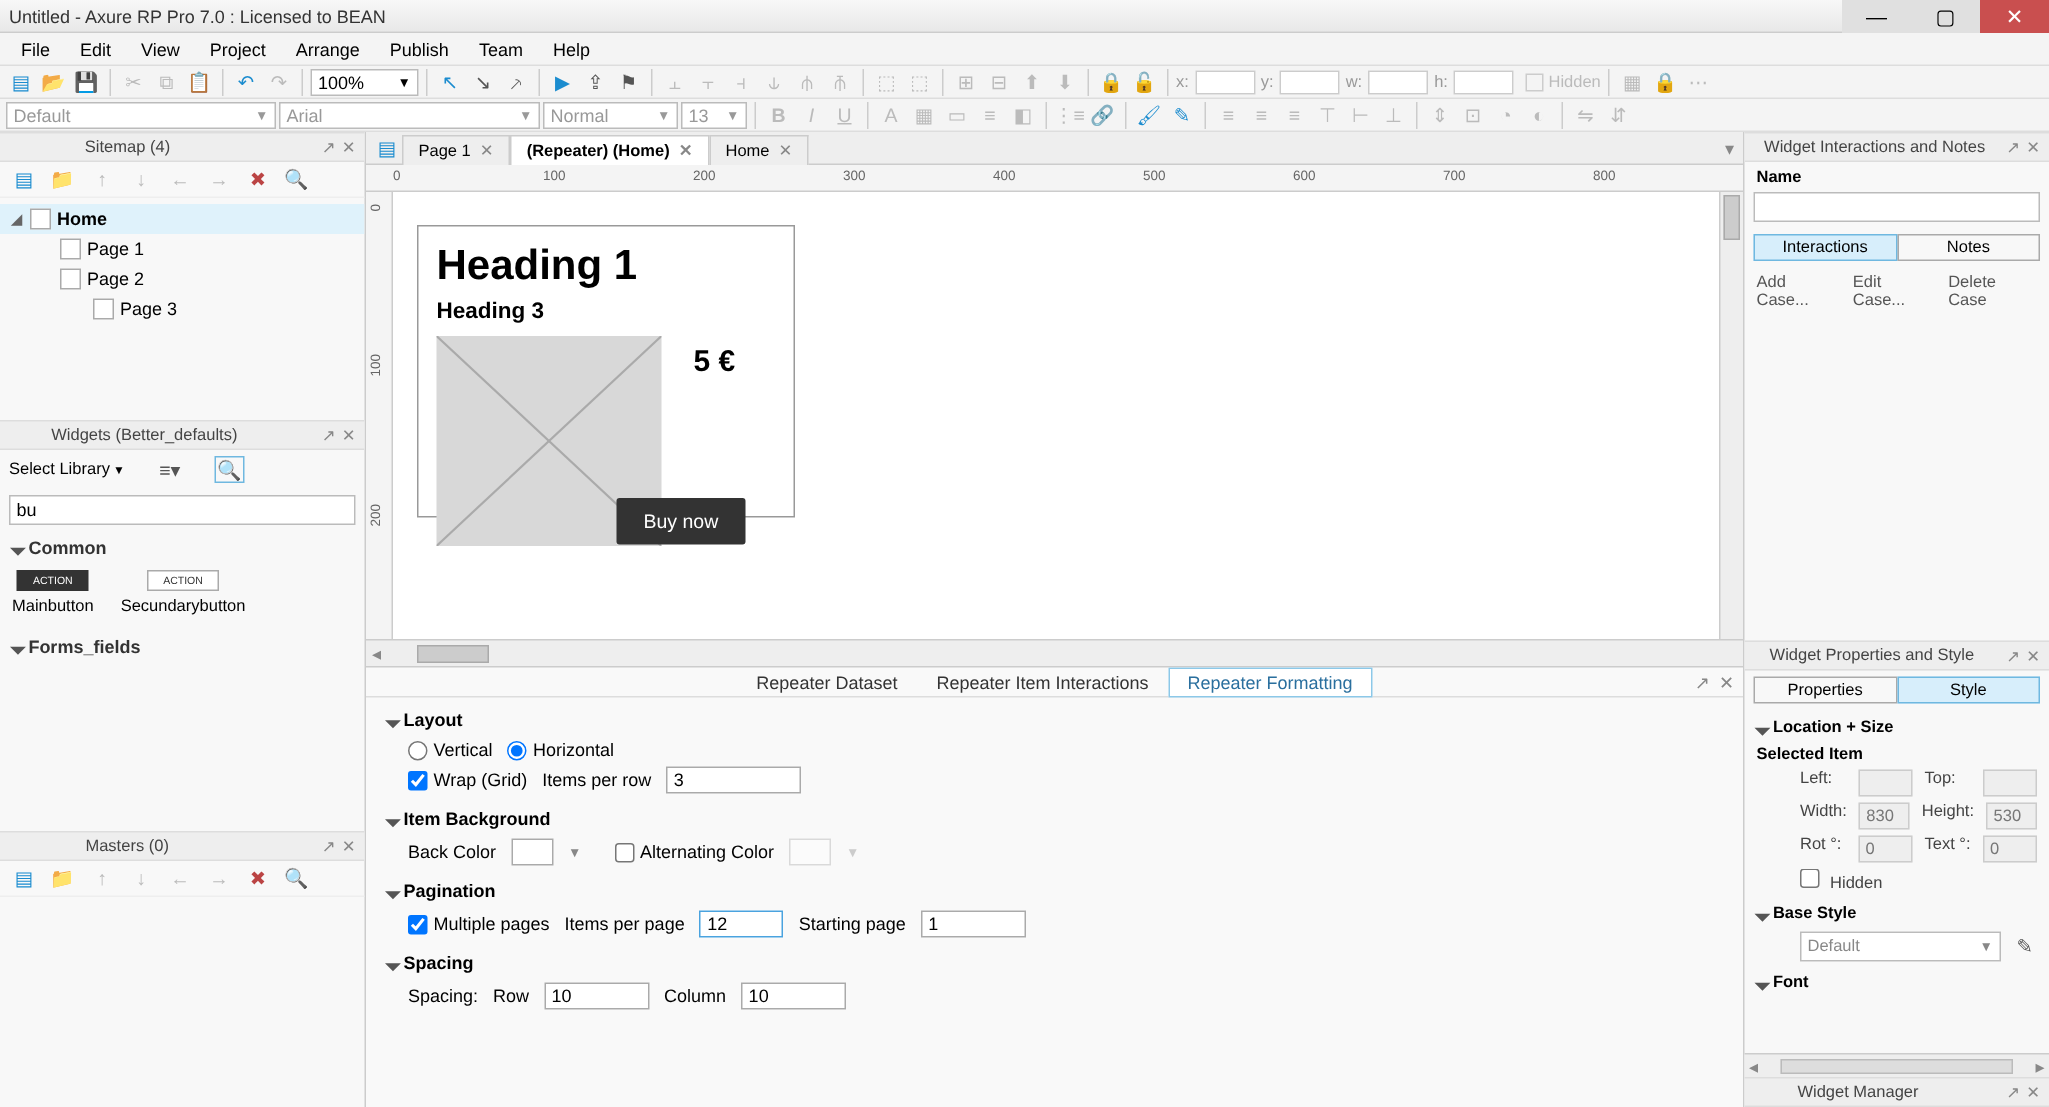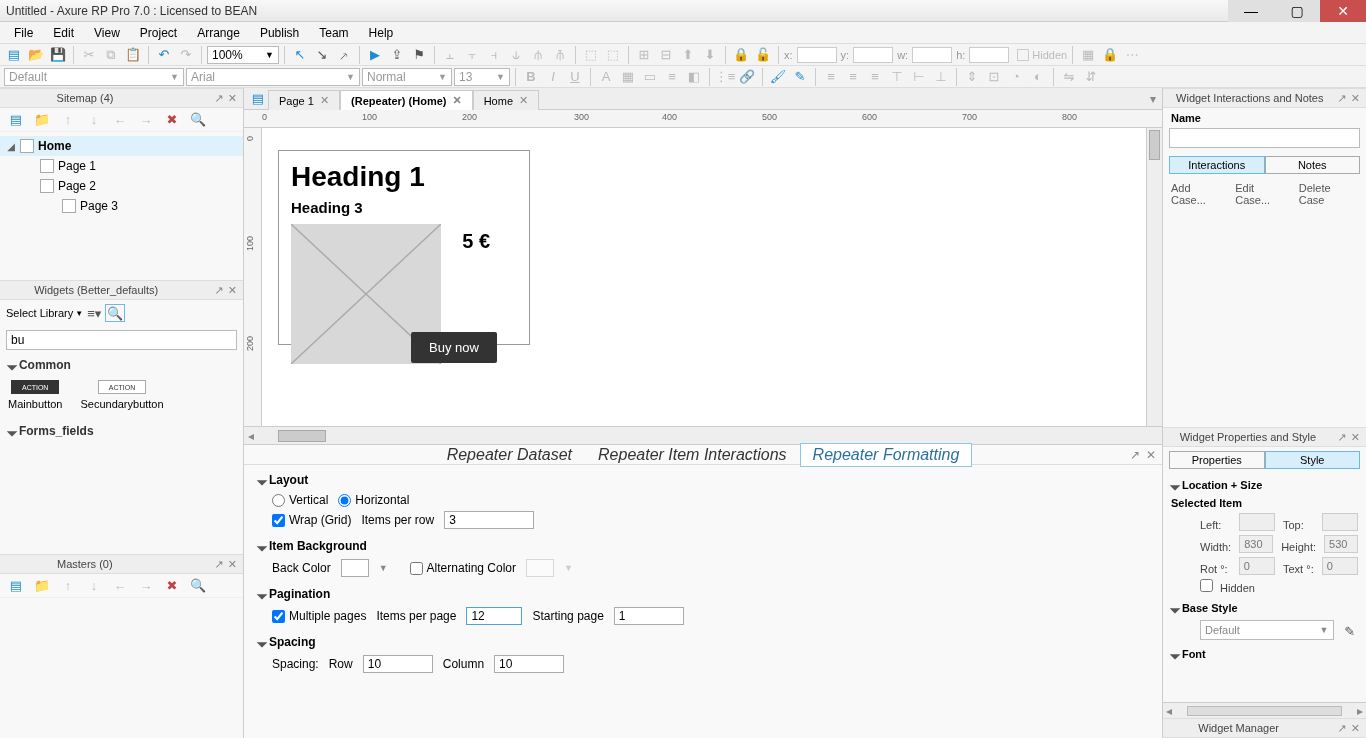--- a/index.html
+++ b/index.html
@@ -58,41 +58,41 @@
 .img-ph svg { width:100%; height:100%; }
 .price { display:inline-block; vertical-align:top; margin-left:18px; font-size:20px; font-weight:bold; margin-top:6px; }
 .buy { position:absolute; left:148px; top:198px; background:#333; color:#fff; padding:8px 18px; border-radius:2px; font-size:13px;text-align:center; }
 .hscroll { height:18px; background:#eee; border-top:1px solid #ccc; display:flex; align-items:center; }
 .hscroll .thumb { width:48px; height:12px; background:#ccc; margin-left:20px; border:1px solid #aaa; }
 .vscroll { width:16px; background:#eee; border-left:1px solid #ccc; display:flex; flex-direction:column; }
 .vscroll .thumb { height:30px; background:#ccc; border:1px solid #aaa; margin:2px; }
 .bottom-panel { height: 294px; border-top:1px solid #ccc; background:#f9f9f9; display:flex; flex-direction:column; }
 .bottom-head { height:20px; display:flex; align-items:center; justify-content:center; border-bottom:1px solid #ddd; gap:0; position:relative; }
 .pop-icons { position:absolute; right:6px; display:flex; gap:6px; color:#888; }
-.b-tab { padding:2px 12px; font-size:16px; border:1px solid transparent; cursor:pointer;font-style:italic; }
+.b-tab { padding:2px 12px; font-size:12px; border:1px solid transparent; cursor:pointer; }
 .b-tab.active { background:#fff; border:1px solid #8cc8e8; color:#2a6f9e; }
 .b-tab:not(.active) { color:#333; }
 .bottom-body { flex:1; overflow:auto; padding:8px 14px; font-size:12px; }
 .fs { margin-bottom:10px; }
 .fs-head { font-weight:bold; margin-bottom:6px; display:flex; align-items:center; gap:4px; }
 .fs-head::before { content:"◣"; font-size:9px; transform: rotate(-45deg); color:#555; }
 .fs-row { display:flex; align-items:center; gap:10px; margin:4px 0 4px 14px; }
 .fs-row input[type=text] { width:70px; height:18px; border:1px solid #aaa; padding:0 4px; font-size:12px; }
 .fs-row input.focus { border:1px solid #4aa3df; width:56px; }
 .fs-row label { display:flex; align-items:center; gap:4px; }
 .color-swatch { width:28px; height:18px; border:1px solid #aaa; background:#fff; display:inline-block; }
 .right-col { width:204px; display:flex; flex-direction:column; border-left:1px solid #ccc; background:#f8f8f8; }
 .name-input { margin:4px 6px; height:20px; border:1px solid #bbb; background:#fff; }
 .sub-tabs { display:flex; margin:4px 6px; }
 .sub-tab { flex:1; text-align:center; padding:2px 0; border:1px solid #aaa; font-size:11px; cursor:pointer; }
 .sub-tab.active { background:#d7eefb; border-color:#6fb8e0; }
 .link-row { display:flex; gap:8px; padding:4px 8px; font-size:11px; color:#555; }
 .link-row span { cursor:pointer; }
 .prop-body { padding:6px 8px; font-size:11px; overflow:auto; flex:1; }
-.prop-row { display:flex; align-items:flex-end; gap:8px; margin:4px 0;padding-left:29px; }
+.prop-row { display:flex; align-items:flex-start; gap:8px; margin:4px 0;padding-left:29px; }
 .prop-row label { width:42px; color:#444; }
 .prop-row .val { width:46px; height:18px; border:1px solid #ccc; background:#eee; padding:0 4px; display:flex; align-items:center; color:#777; }
 .prop-sel { width:160px; height:20px; border:1px solid #bbb; background:#fff; display:flex; align-items:center; padding:0 4px; color:#888; }
 .prop-sel .caret { margin-left:auto; font-size:9px; }
 .hscroll-bar { height:16px; background:#eee; border-top:1px solid #ccc; display:flex; align-items:center; }
 .hscroll-bar .tb { flex:1; height:10px; background:#ddd; margin:0 12px; border:1px solid #bbb; }
 </style>
 </head>
 <body>
 
@@ -183,21 +183,21 @@
       <span class="caret">▼</span>
     </div>
   <div class="style-sel" style="width:174px">
       <span>Arial</span>
       <span class="caret">▼</span>
     </div>
   <div class="style-sel" style="width:90px">
       <span>Normal</span>
       <span class="caret">▼</span>
     </div>
-  <div class="style-sel" style="width:56px">
+  <div class="style-sel" style="width:44px">
       <span>13</span>
       <span class="caret">▼</span>
     </div>
   <span class="sep"></span>
   <span class="tbtn gray">
       <b>B</b>
     </span>
   <span class="tbtn gray">
       <i>I</i>
     </span>
@@ -273,21 +273,21 @@
         </div>
     </div>
 
     <div class="panel-head">
       <span style="margin:0 auto">Widgets (Better_defaults)</span>
       <span class="r">
           <span>↗</span>
           <span>✕</span>
         </span>
     </div>
-    <div style="display:flex;align-items:center;padding:4px 6px;gap:1px;">
+    <div style="display:flex;align-items:center;padding:4px 6px;gap:20px;">
       <span style="font-size:11px;display:flex;align-items:center;gap:2px;">
           <span>Select Library</span> 
           <span style="font-size:8px;">▼</span>
         </span>
       <span class="tbtn">≡▾</span>
       <span class="tbtn blue" style="border:1px solid #6fb8e0;">🔍</span>
     </div>
     <input class="search-box" value="bu" style="">
     <div class="section-head">
         <span>Common</span>
@@ -344,21 +344,21 @@
       <div class="doc-tab">
           <span>Home</span>
           <span class="x">✕</span>
         </div>
       <span style="margin-left:auto;align-self:center;color:#888;padding-right:6px">▾</span>
     </div>
     <div class="ruler-h">
       <span class="tick" style="left:18px">0</span>
       <span class="tick" style="left:118px">100</span>
       <span class="tick" style="left:218px">200</span>
-      <span class="tick" style="left:330px">300</span>
+      <span class="tick" style="left:318px">300</span>
       <span class="tick" style="left:418px">400</span>
       <span class="tick" style="left:518px">500</span>
       <span class="tick" style="left:618px">600</span>
       <span class="tick" style="left:718px">700</span>
       <span class="tick" style="left:818px">800</span>
     </div>
     <div class="canvas-wrap">
       <div class="ruler-v">
         <span class="tick" style="top:8px">0</span>
         <span class="tick" style="top:108px">100</span>

